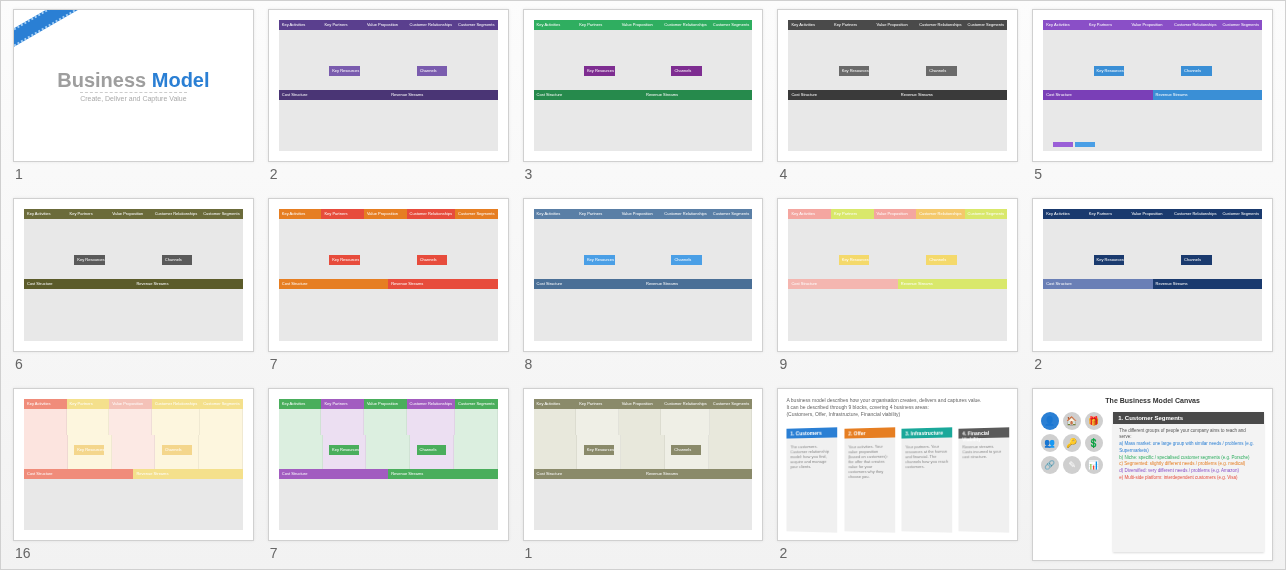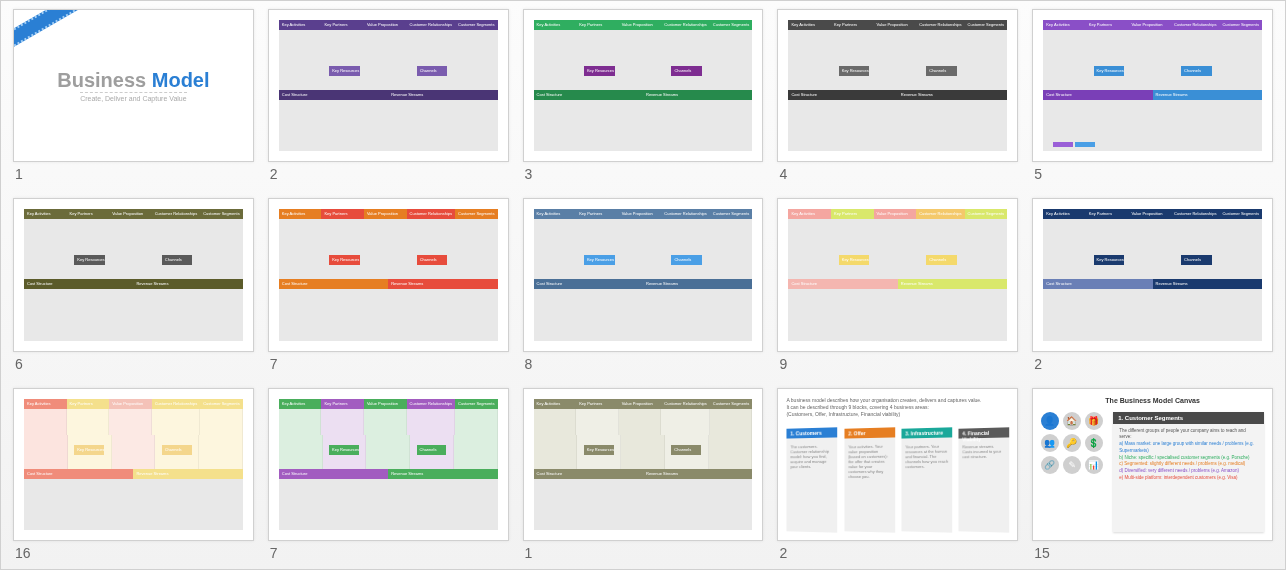--- a/index.html
+++ b/index.html
@@ -696,15 +696,14 @@
               <div class="ig">✎</div>
               <div class="ig">📊</div>
             </div>
             <div class="d15-panel">
               <div class="d15-ph">1. Customer Segments</div>
               <div class="d15-pb">The different groups of people your company aims to reach and serve:<br><span style="color:#2a7fd4">a) Mass market: one large group with similar needs / problems (e.g. Supermarkets)</span><br><span style="color:#2fae60">b) Niche: specific / specialised customer segments (e.g. Porsche)</span><br><span style="color:#e67e22">c) Segmented: slightly different needs / problems (e.g. medical)</span><br><span style="color:#8a4fc7">d) Diversified: very different needs / problems (e.g. Amazon)</span><br><span style="color:#e74c3c">e) Multi-side platform: interdependent customers (e.g. Visa)</span><br></div>
             </div>
           </div>
         </div>
       </div>
-      <div class="num">15</div>
     </div>
   </div>
 
 </body></html>

